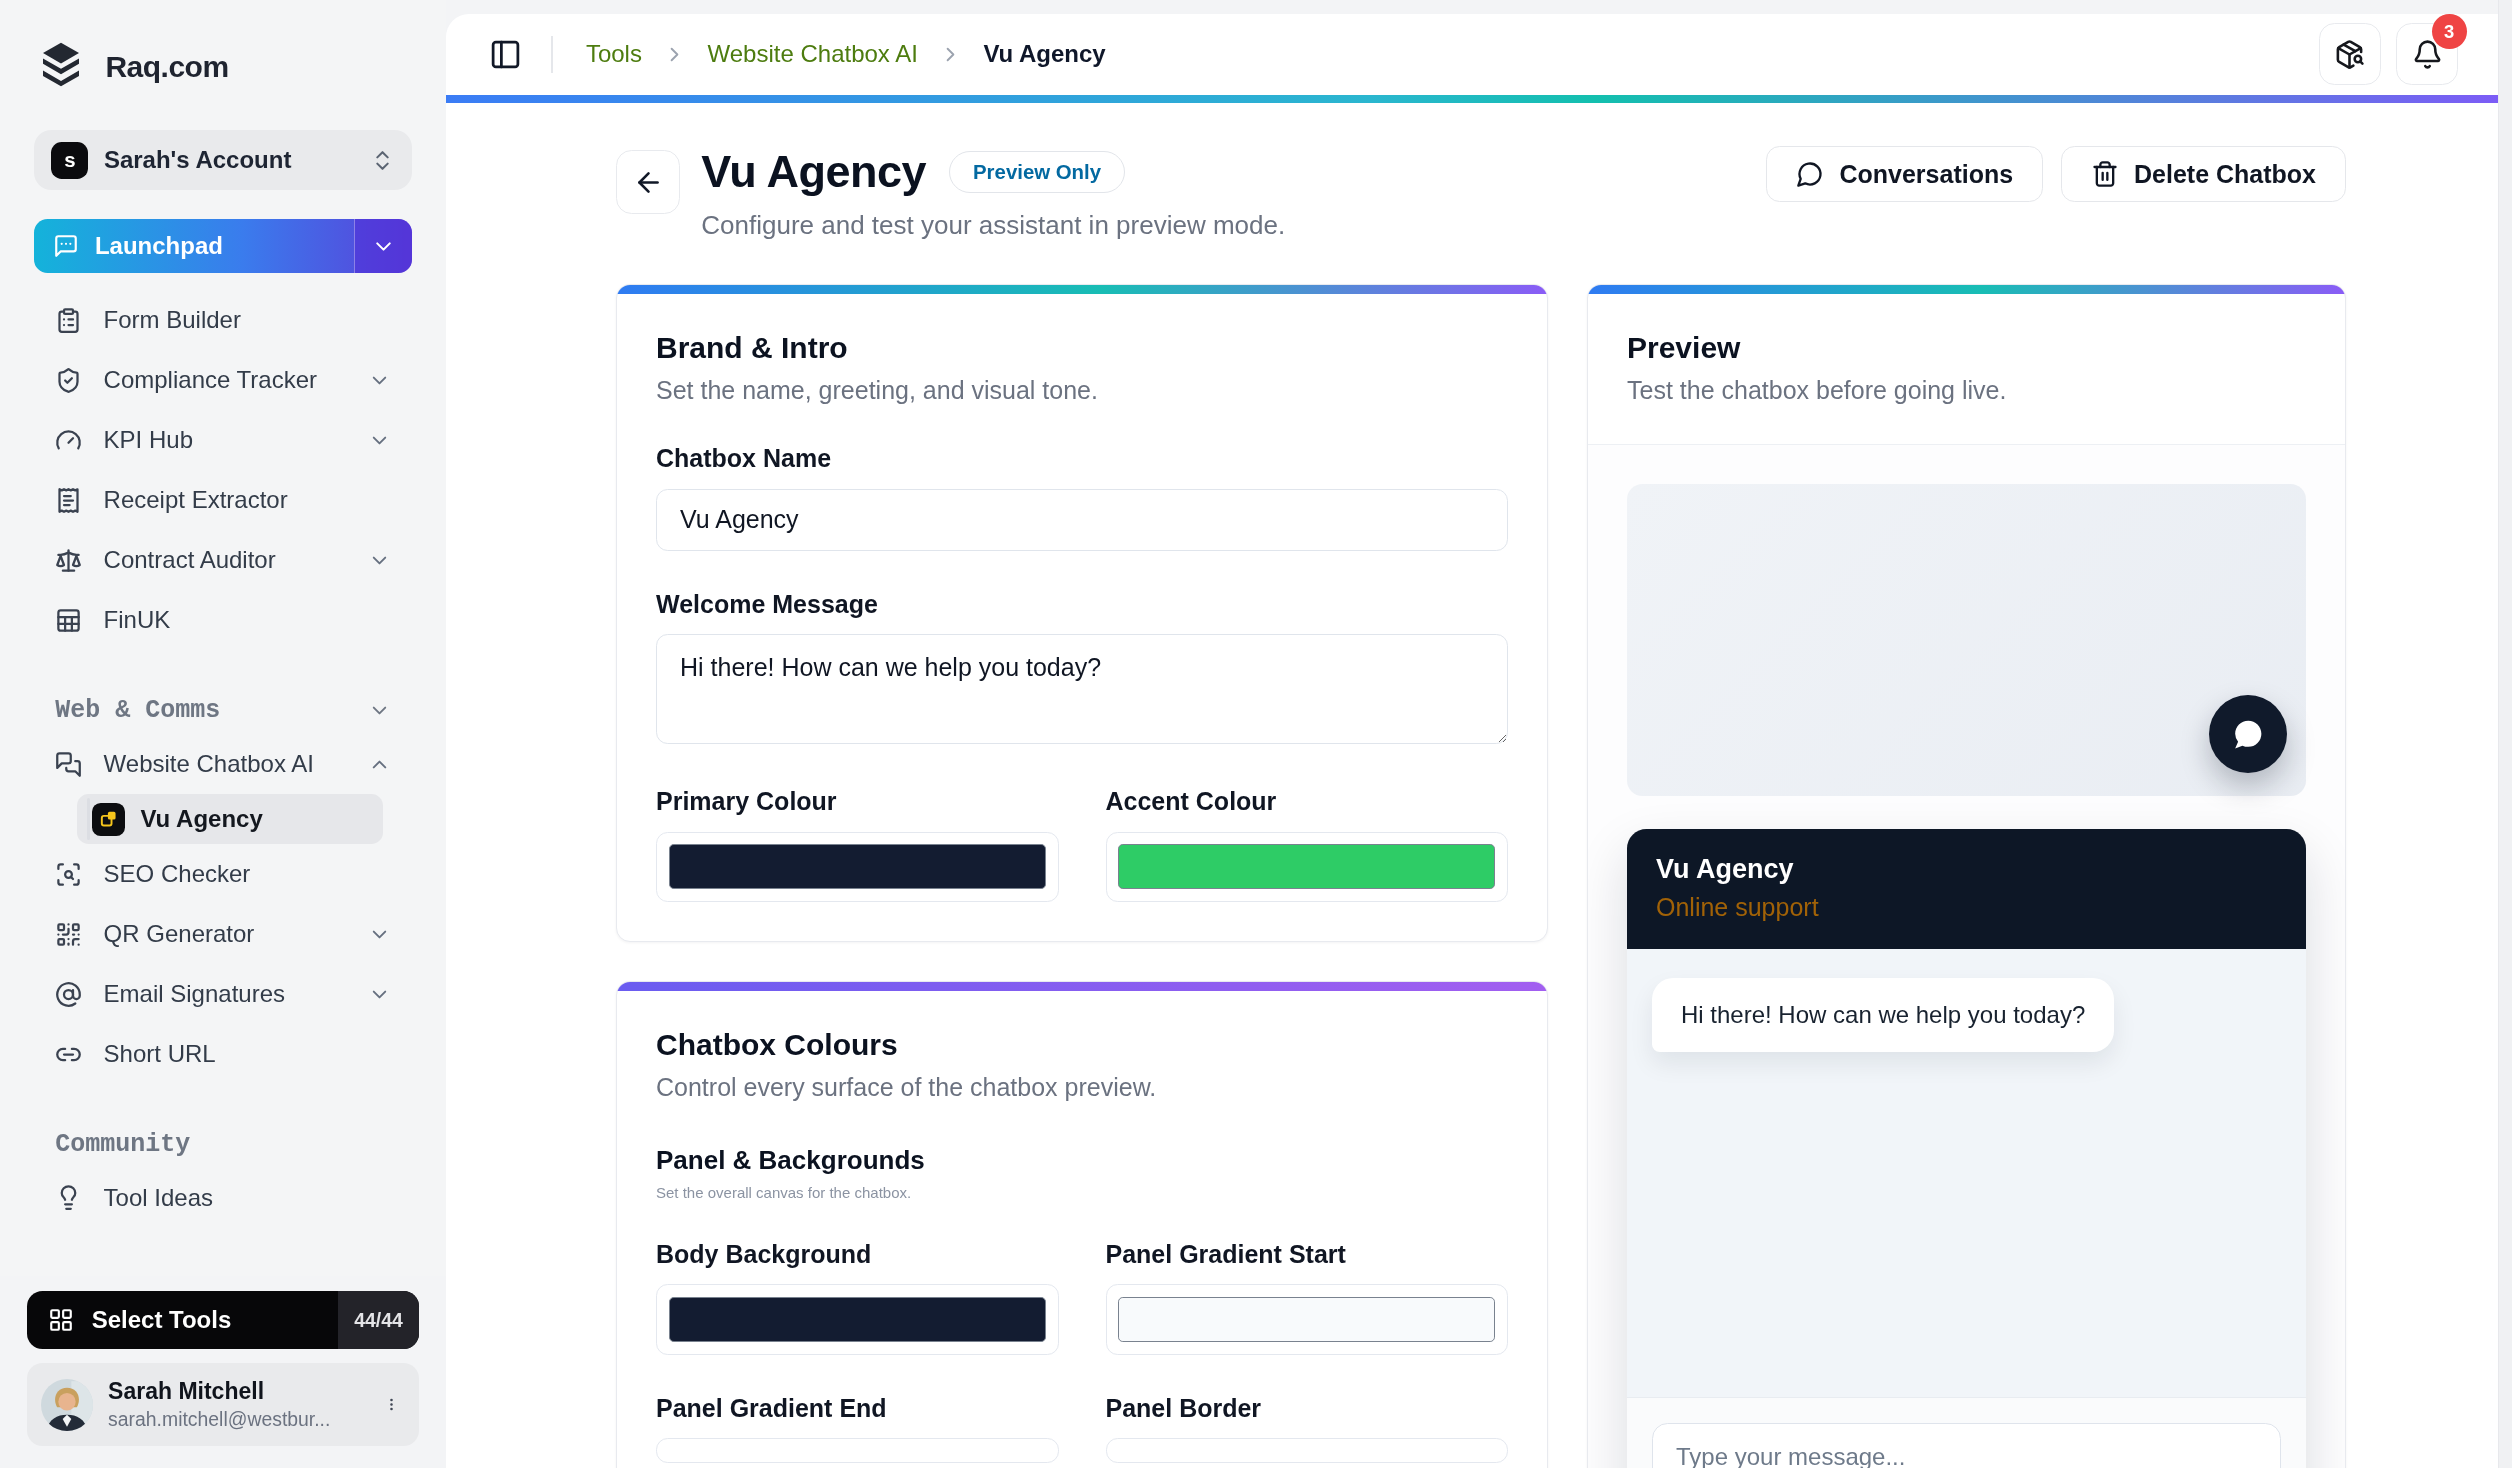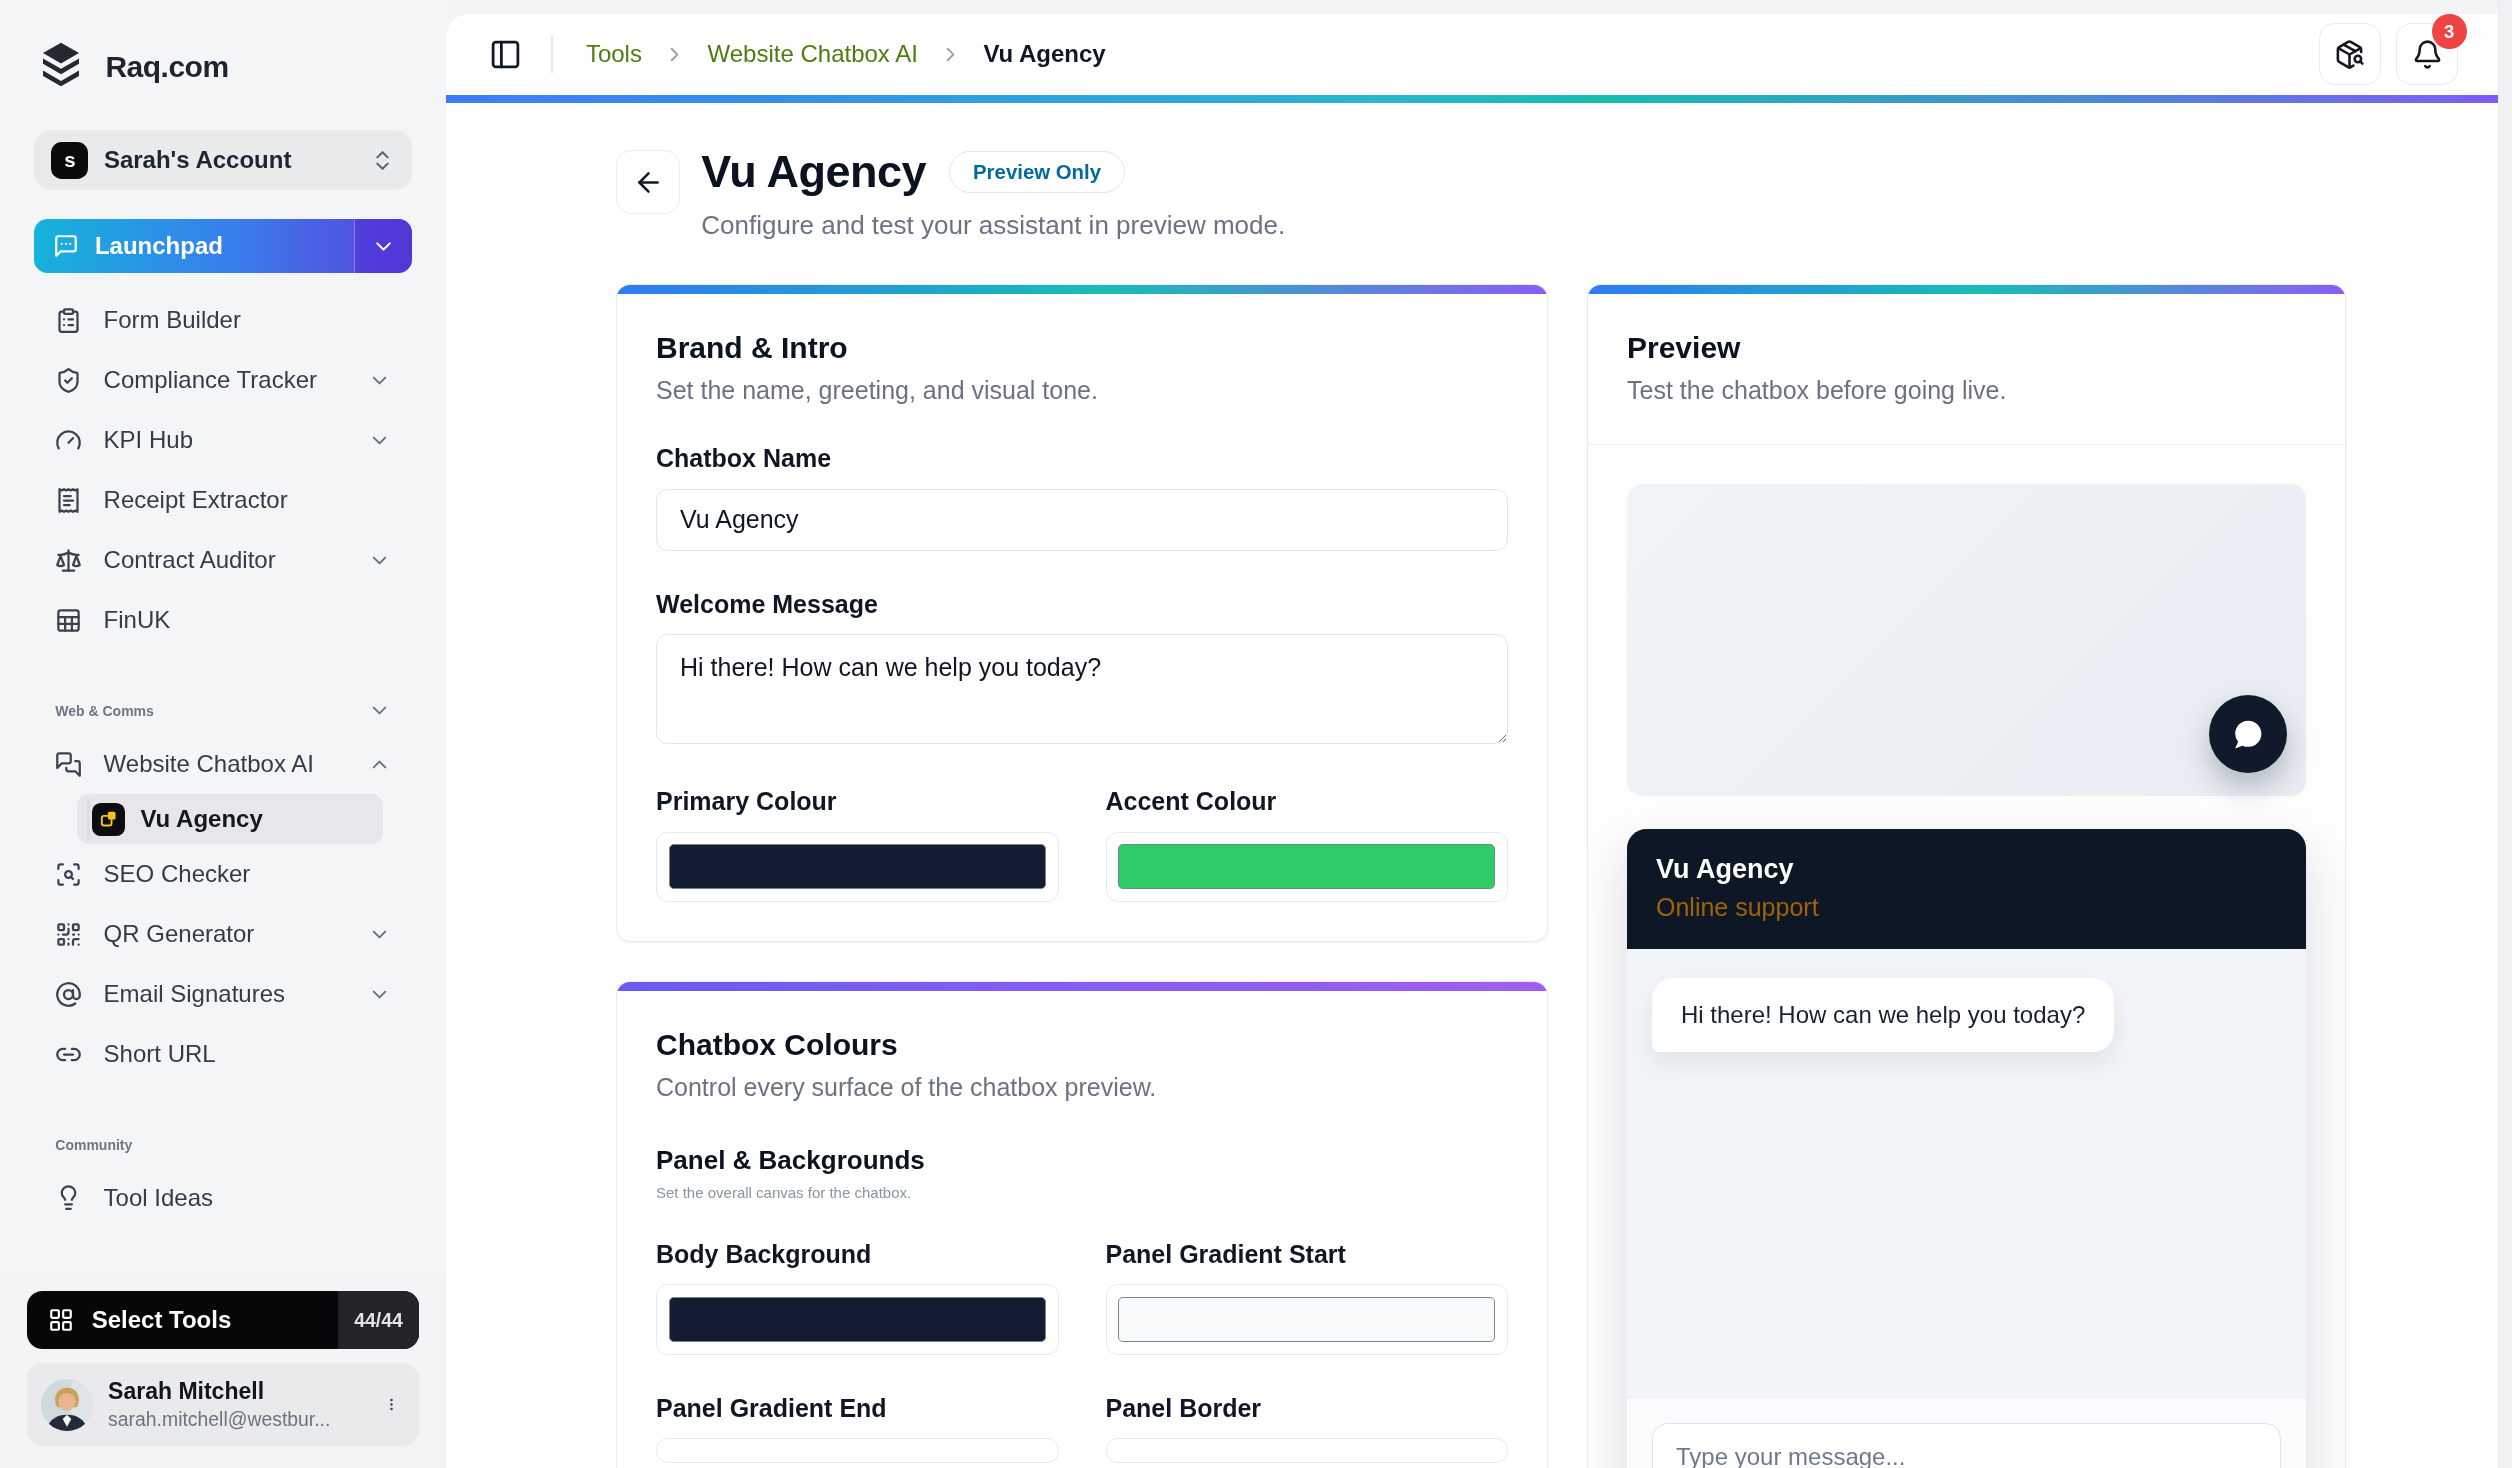--- a/index.html
+++ b/index.html
@@ -20,21 +20,21 @@
   .launchpad { margin-top:29px; height:54px; border-radius:13.6px; background:linear-gradient(90deg,#14b3da 0%,#3a7ced 55%,#5a3fd9 100%); display:flex; align-items:center; color:#fff; overflow:hidden; cursor:pointer; }
   .launchpad-main { flex:1; display:flex; align-items:center; gap:15.5px; padding:0 19.4px; }
   .launchpad-label { font-size:24px; font-weight:600; }
   .launchpad-split { width:58px; align-self:stretch; display:flex; align-items:center; justify-content:center; border-left:1.9px solid rgba(255,255,255,.35); background:rgba(80,46,215,.55); }
   .nav { margin-top:17.4px; }
   .nav-item { height:60px; display:flex; align-items:center; gap:21.3px; padding:0 21.3px; border-radius:11.6px; color:#3a4250; cursor:pointer; }
   .nav-item .lbl { flex:1; font-size:24px; font-weight:500; color:#333c49; }
   .nav-item .chev { color:#667080; }
   .nav-ico { width:27px; height:27px; }
   .section-head { margin-top:45px; height:31px; display:flex; align-items:center; padding:0 21.3px; color:#6e7683; }
-  .section-head .lbl { flex:1; font-size:14px; font-weight:600; }
+  .section-head .lbl { flex:1; font-size:25px; font-weight:600;font-family:Liberation Mono, monospace; }
   .sub-wrap { position:relative; padding-left:27px; }
   .tree-line { position:absolute; left:53px; top:3.9px; bottom:3.9px; width:2.9px; background:#dcdee3; border-radius:1.9px; }
   .sub-item { margin-left:15.5px; height:50px; background:#e6e7ea; border-radius:11.6px; display:flex; align-items:center; gap:15.5px; padding:0 15.5px; cursor:pointer; width:306px; }
   .sub-item .lbl { font-size:24px; font-weight:600; color:#14181f; }
   .vu-ico { width:33px; height:33px; background:#0c0d10; border-radius:8.7px; display:flex; align-items:center; justify-content:center; }
   .select-tools { position:absolute; left:27px; right:27px; top:1291px; height:58px; background:#070709; border-radius:15.5px; display:flex; align-items:center; overflow:hidden; cursor:pointer; }
   .select-tools .main { flex:1; display:flex; align-items:center; gap:17.4px; padding:0 21.3px; color:#fff; }
   .select-tools .lbl { font-size:24px; font-weight:600; }
   .select-tools .count { width:81px; align-self:stretch; background:#232329; color:#e4e4e7; font-size:19.4px; font-weight:600; display:flex; align-items:center; justify-content:center; }
   .user-card { position:absolute; left:27px; right:27px; top:1363px; height:83px; background:#e9eaec; border-radius:15.5px; display:flex; align-items:center; gap:15.5px; padding:0 13.6px; }
@@ -394,20 +394,38 @@
               <path d="M19 12H5"></path>
             </svg>
         </button>
         <div class="head-main">
           <div class="title-line">
             <span class="page-title">Vu Agency</span>
             <span class="pill-badge">Preview Only</span>
           </div>
           <div class="page-sub">Configure and test your assistant in preview mode.</div>
         </div>
+        <div class="head-actions">
+          <button class="h-btn">
+            <svg class="i" viewBox="0 0 24 24">
+                <path d="M7.9 20A9 9 0 1 0 4 16.1L2 22Z"></path>
+              </svg>
+            <span>Conversations</span>
+          </button>
+          <button class="h-btn">
+            <svg class="i" viewBox="0 0 24 24">
+                <path d="M3 6h18"></path>
+                <path d="M19 6v14c0 1-1 2-2 2H7c-1 0-2-1-2-2V6"></path>
+                <path d="M8 6V4c0-1 1-2 2-2h4c1 0 2 1 2 2v2"></path>
+                <path d="M10 11v6"></path>
+                <path d="M14 11v6"></path>
+              </svg>
+            <span>Delete Chatbox</span>
+          </button>
+        </div>
       </div>
 
       <div class="cols">
 
         <div class="col-left">
           <section class="card">
             <div class="accent cool"></div>
             <div class="card-pad">
               <div class="card-title">Brand &amp; Intro</div>
               <div class="card-sub">Set the name, greeting, and visual tone.</div>

